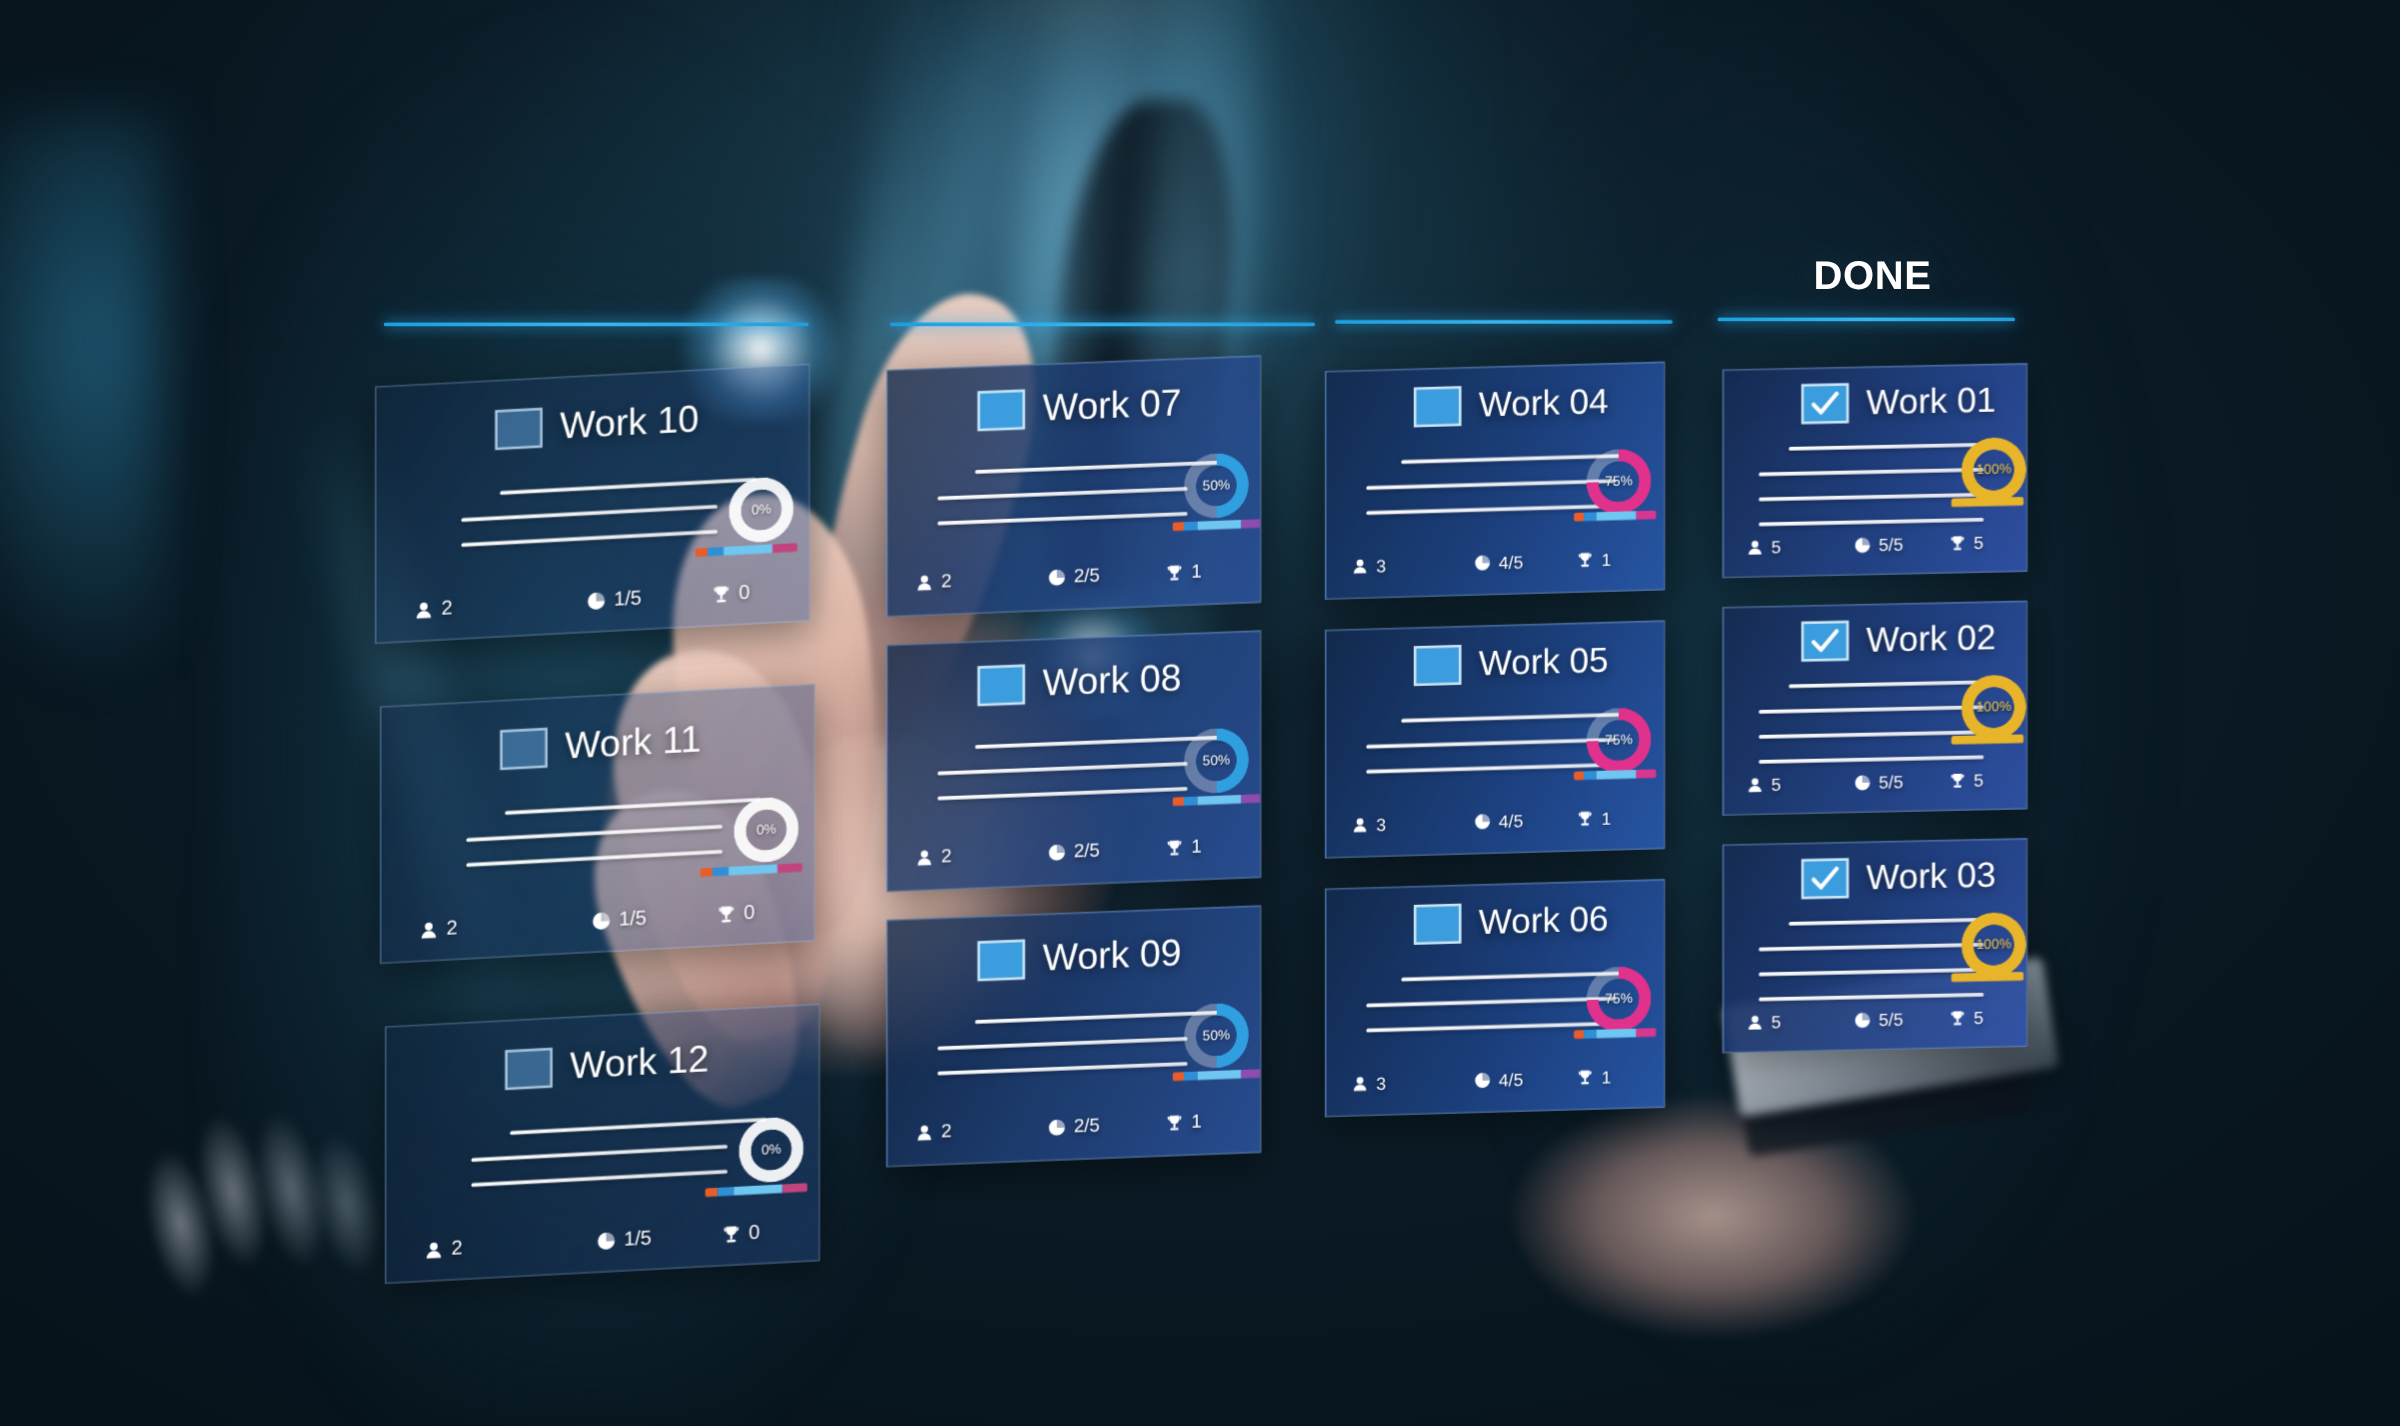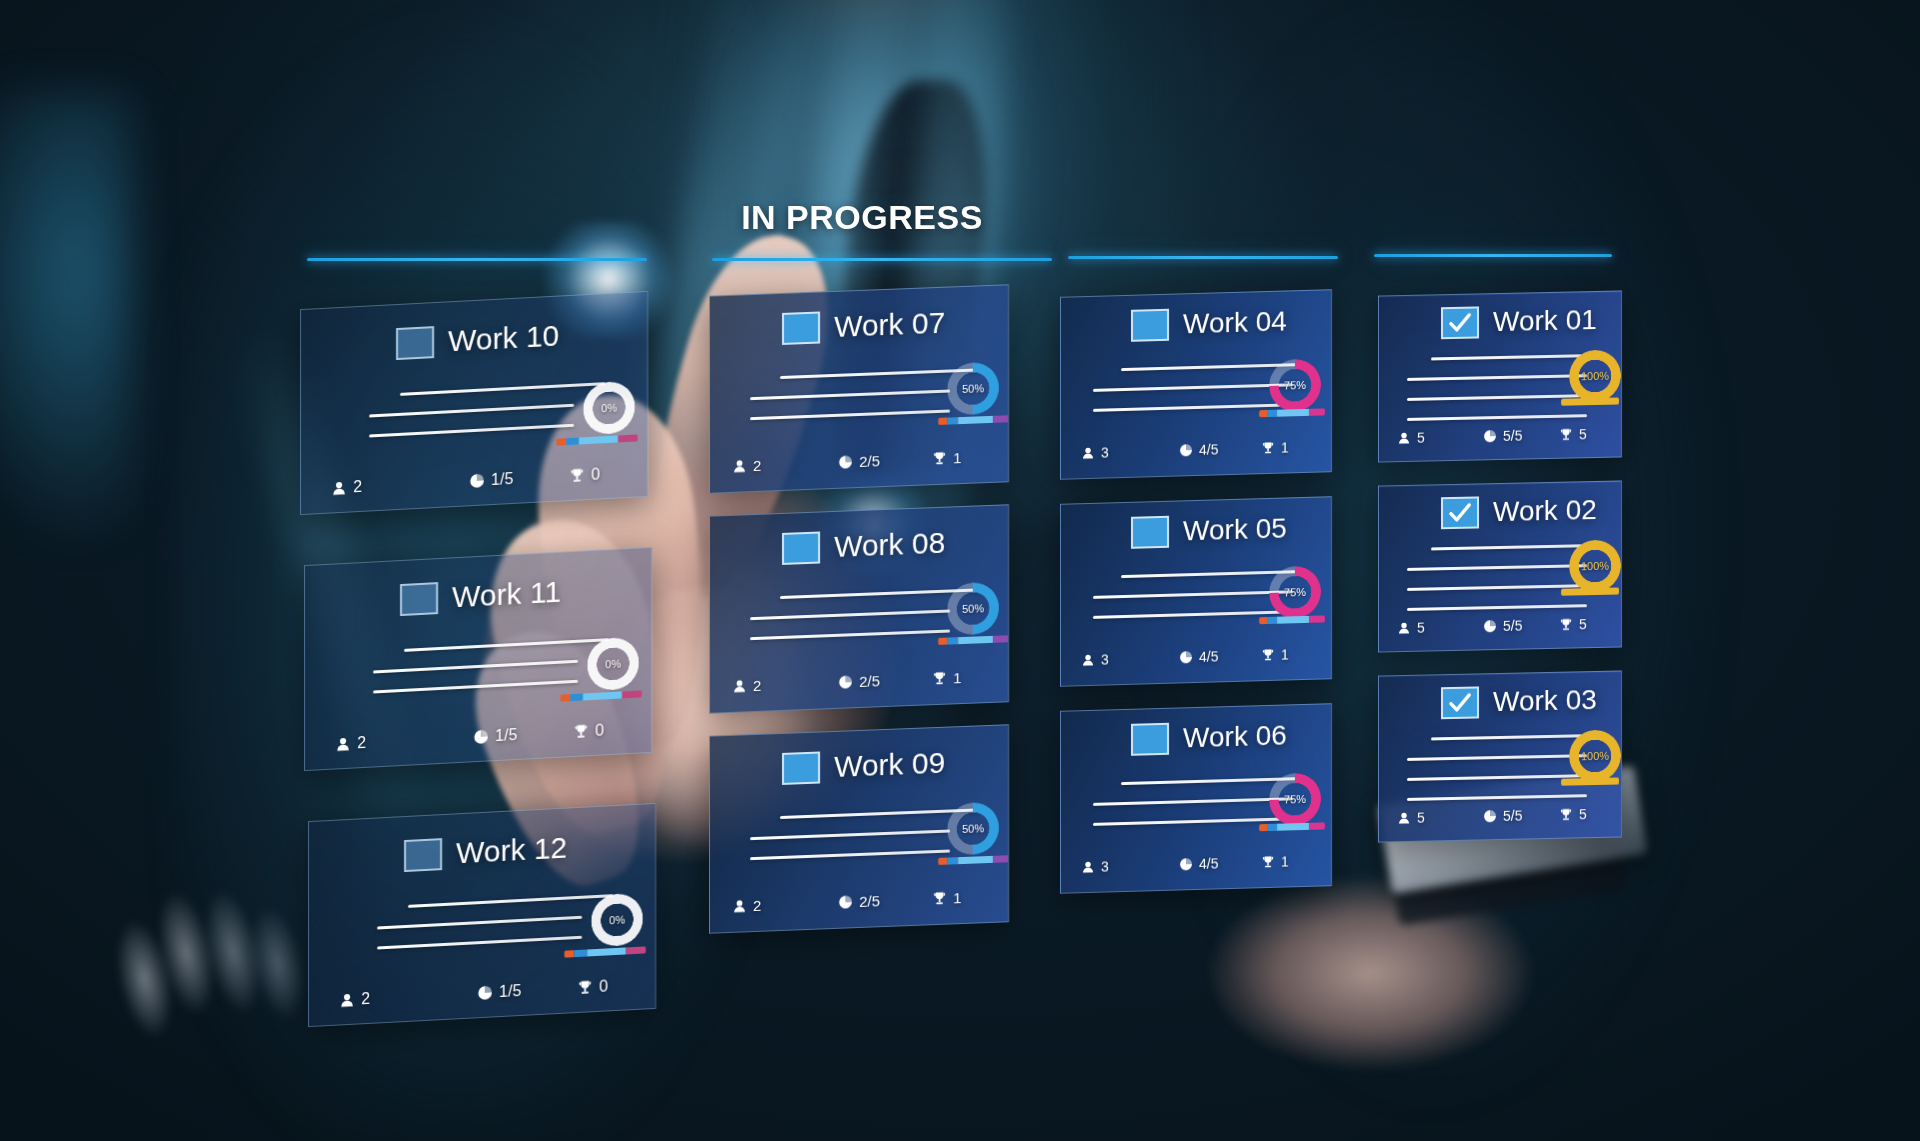--- a/index.html
+++ b/index.html
@@ -509,21 +509,20 @@
                 <rect x="7.1" y="8.4" width="1.8" height="3.6" fill="#fff"></rect>
                 <rect x="4.6" y="12.2" width="6.8" height="1.9" rx=".4" fill="#fff"></rect>
                 <path d="M12.2 2.4h1.6v1.5a1.8 1.8 0 0 1-1.6 1.8z" fill="#fff"></path>
                 <path d="M3.8 2.4H2.2v1.5a1.8 1.8 0 0 0 1.6 1.8z" fill="#fff"></path>
               </svg>
             </span>
             <span>0</span>
           </div>
         </div>
       </div>
-      <div class="col-title" style="left: 642px; top: 198px; width: 440px; font-size: 34px; position: absolute;">IN PROGRESS</div>
       <div class="col-rule" style="position: absolute; left: 712px; top: 258px; width: 340px;"></div>
       <div class="card" style="left: 709px; top: 290px; width: 300px; height: 198px; transform: skewY(-2.2deg);">
         <div class="card-head" style="left: 72px; top: 18px;">
           <div class="check-box"></div>
           <div class="card-title" style="font-size: 30px;">Work 07</div>
         </div>
         <div class="lines" style="left: 40px; top: 82px;">
           <div class="line" style="width: 200px; margin-left: 30px; margin-bottom: 17px;"></div>
           <div class="line" style="width: 200px; margin-left: 0px; margin-bottom: 17px;"></div>
           <div class="line" style="width: 200px; margin-left: 0px; margin-bottom: 17px;"></div>
@@ -836,20 +835,21 @@
                 <rect x="7.1" y="8.4" width="1.8" height="3.6" fill="#fff"></rect>
                 <rect x="4.6" y="12.2" width="6.8" height="1.9" rx=".4" fill="#fff"></rect>
                 <path d="M12.2 2.4h1.6v1.5a1.8 1.8 0 0 1-1.6 1.8z" fill="#fff"></path>
                 <path d="M3.8 2.4H2.2v1.5a1.8 1.8 0 0 0 1.6 1.8z" fill="#fff"></path>
               </svg>
             </span>
             <span>1</span>
           </div>
         </div>
       </div>
+      <div class="col-title" style="left: 1278px; top: 202px; width: 440px; font-size: 32px; position: absolute;">DONE</div>
       <div class="col-rule" style="position: absolute; left: 1374px; top: 254px; width: 238px;"></div>
       <div class="card done" style="left: 1378px; top: 293px; width: 244px; height: 167px; transform: skewY(-1.2deg);">
         <div class="card-head" style="left: 62px; top: 12px;">
           <div class="check-box">
             <svg viewBox="0 0 24 24">
               <path d="M3.6 12.6 L9 18.4 L20.6 4.8" fill="none" stroke="#ffffff" stroke-width="3.1" stroke-linecap="round" stroke-linejoin="round"></path>
             </svg>
           </div>
           <div class="card-title" style="font-size: 28px;">Work 01</div>
         </div>

